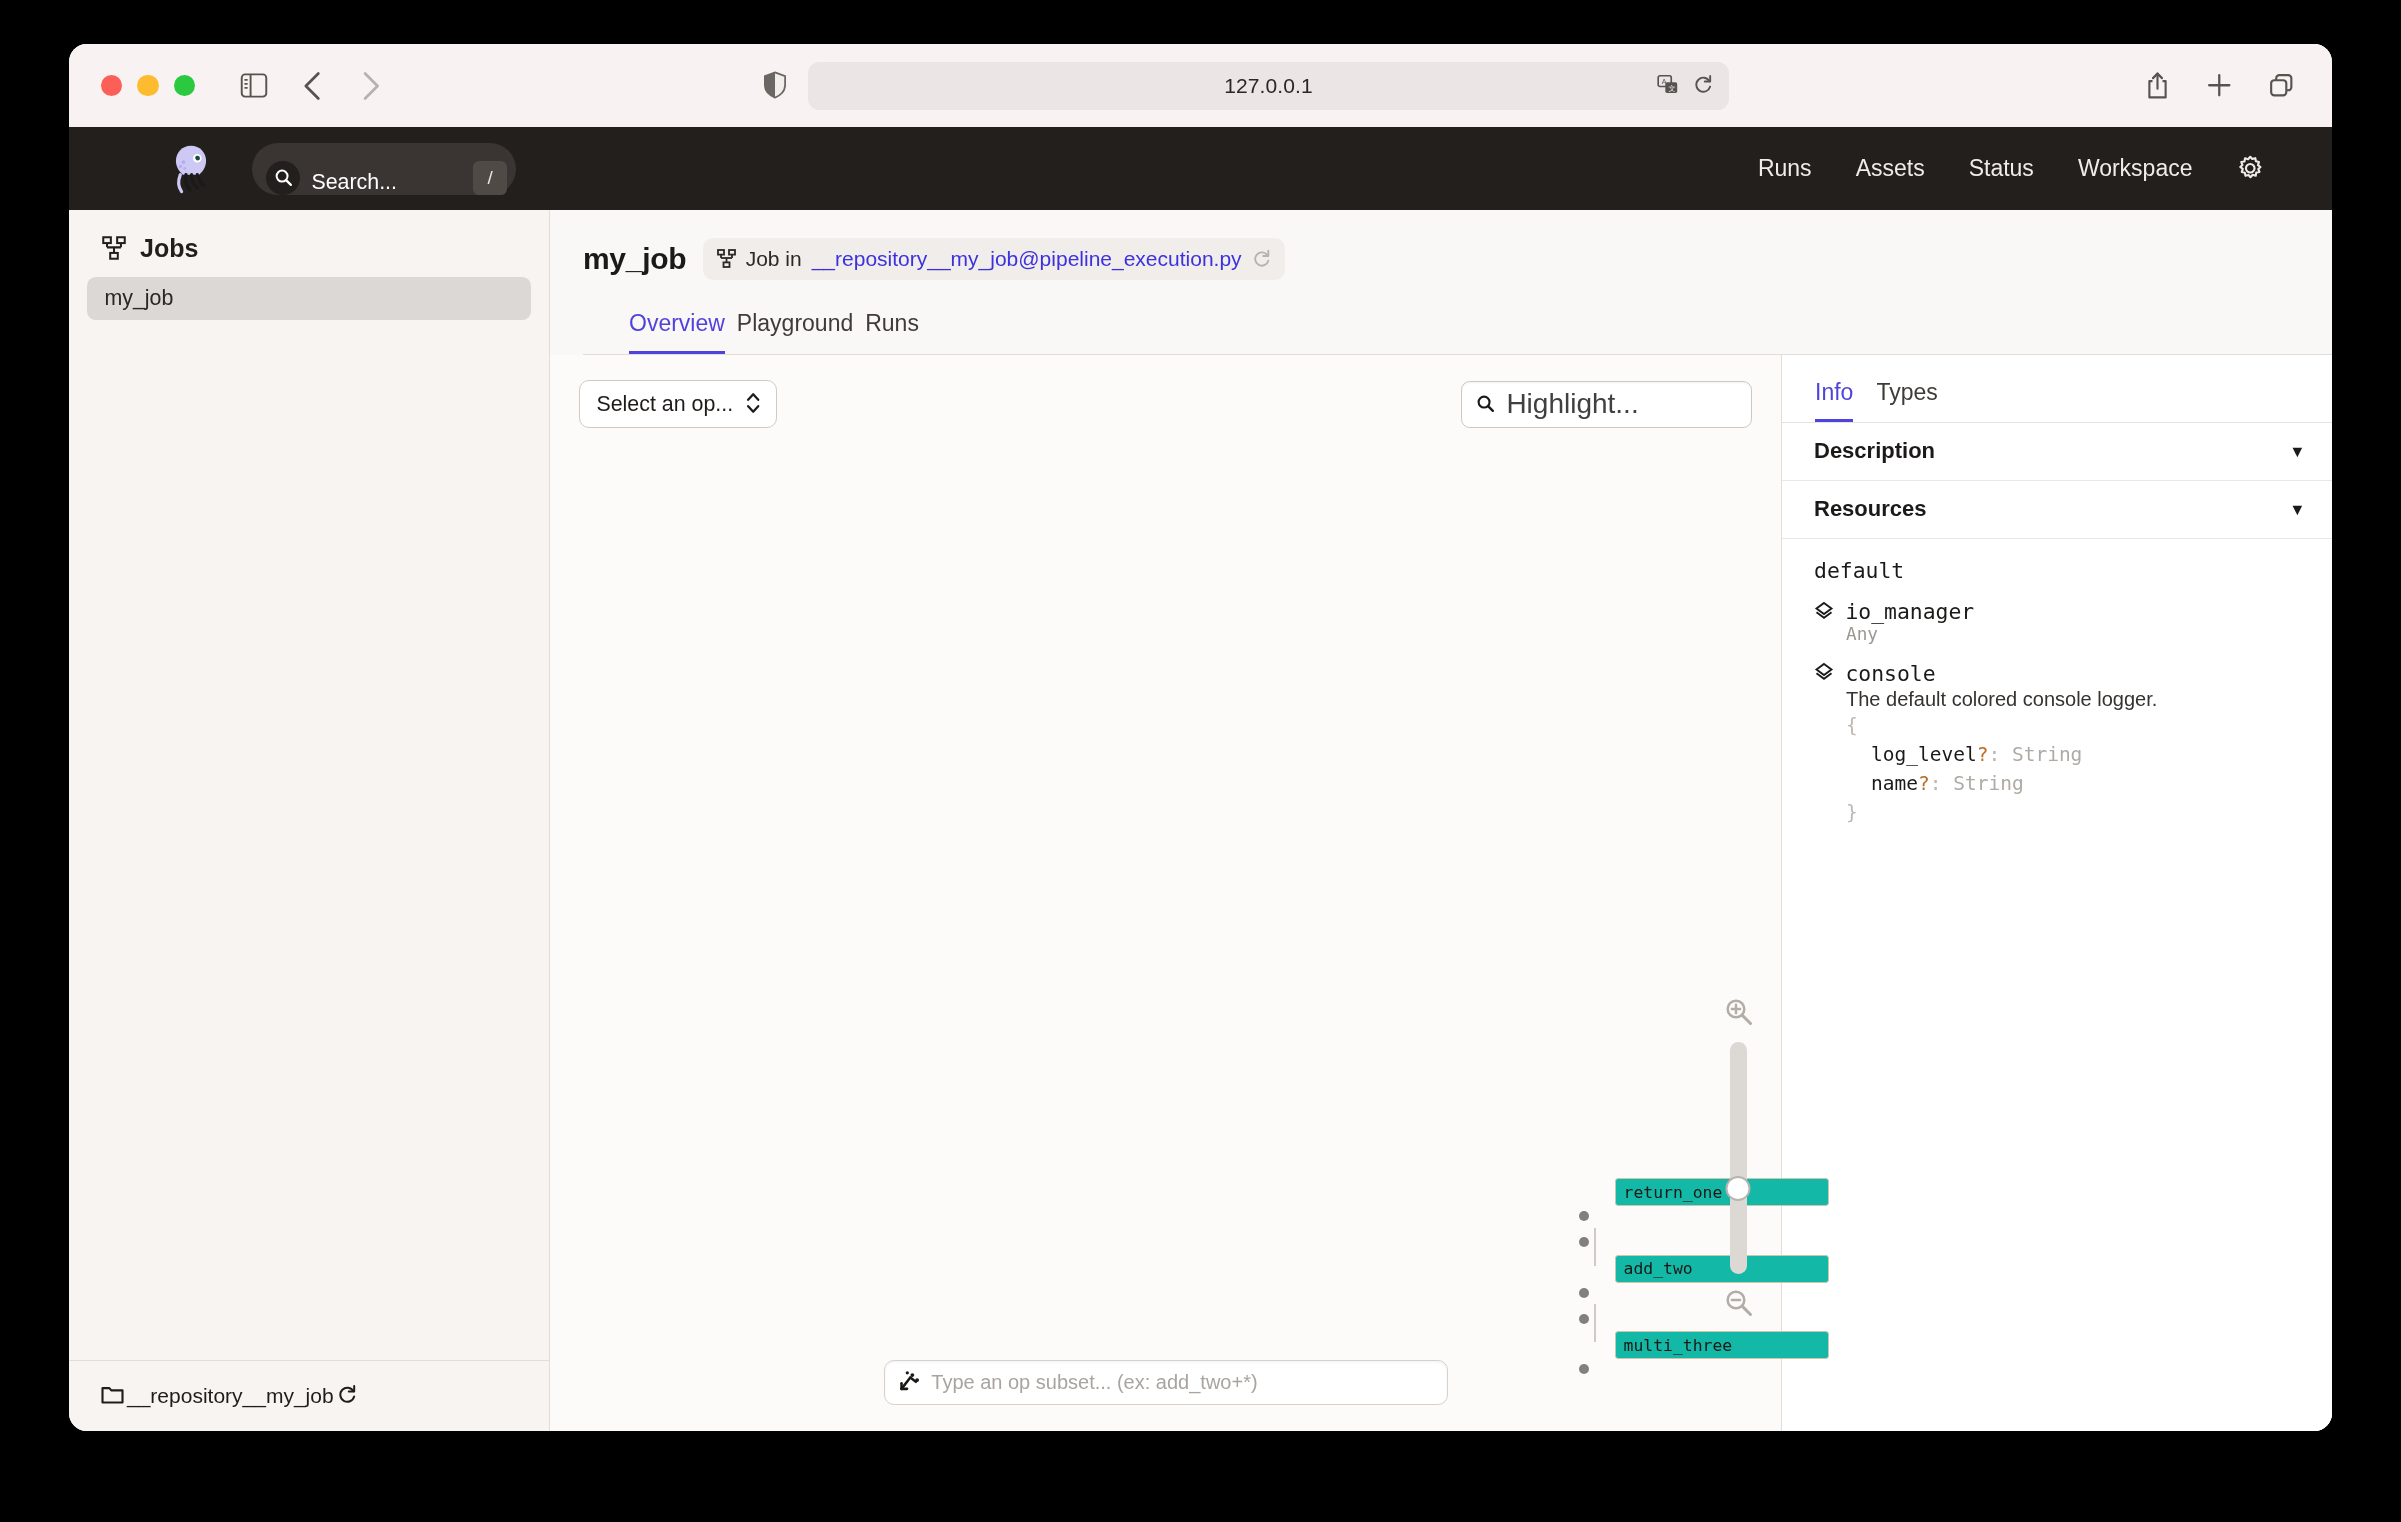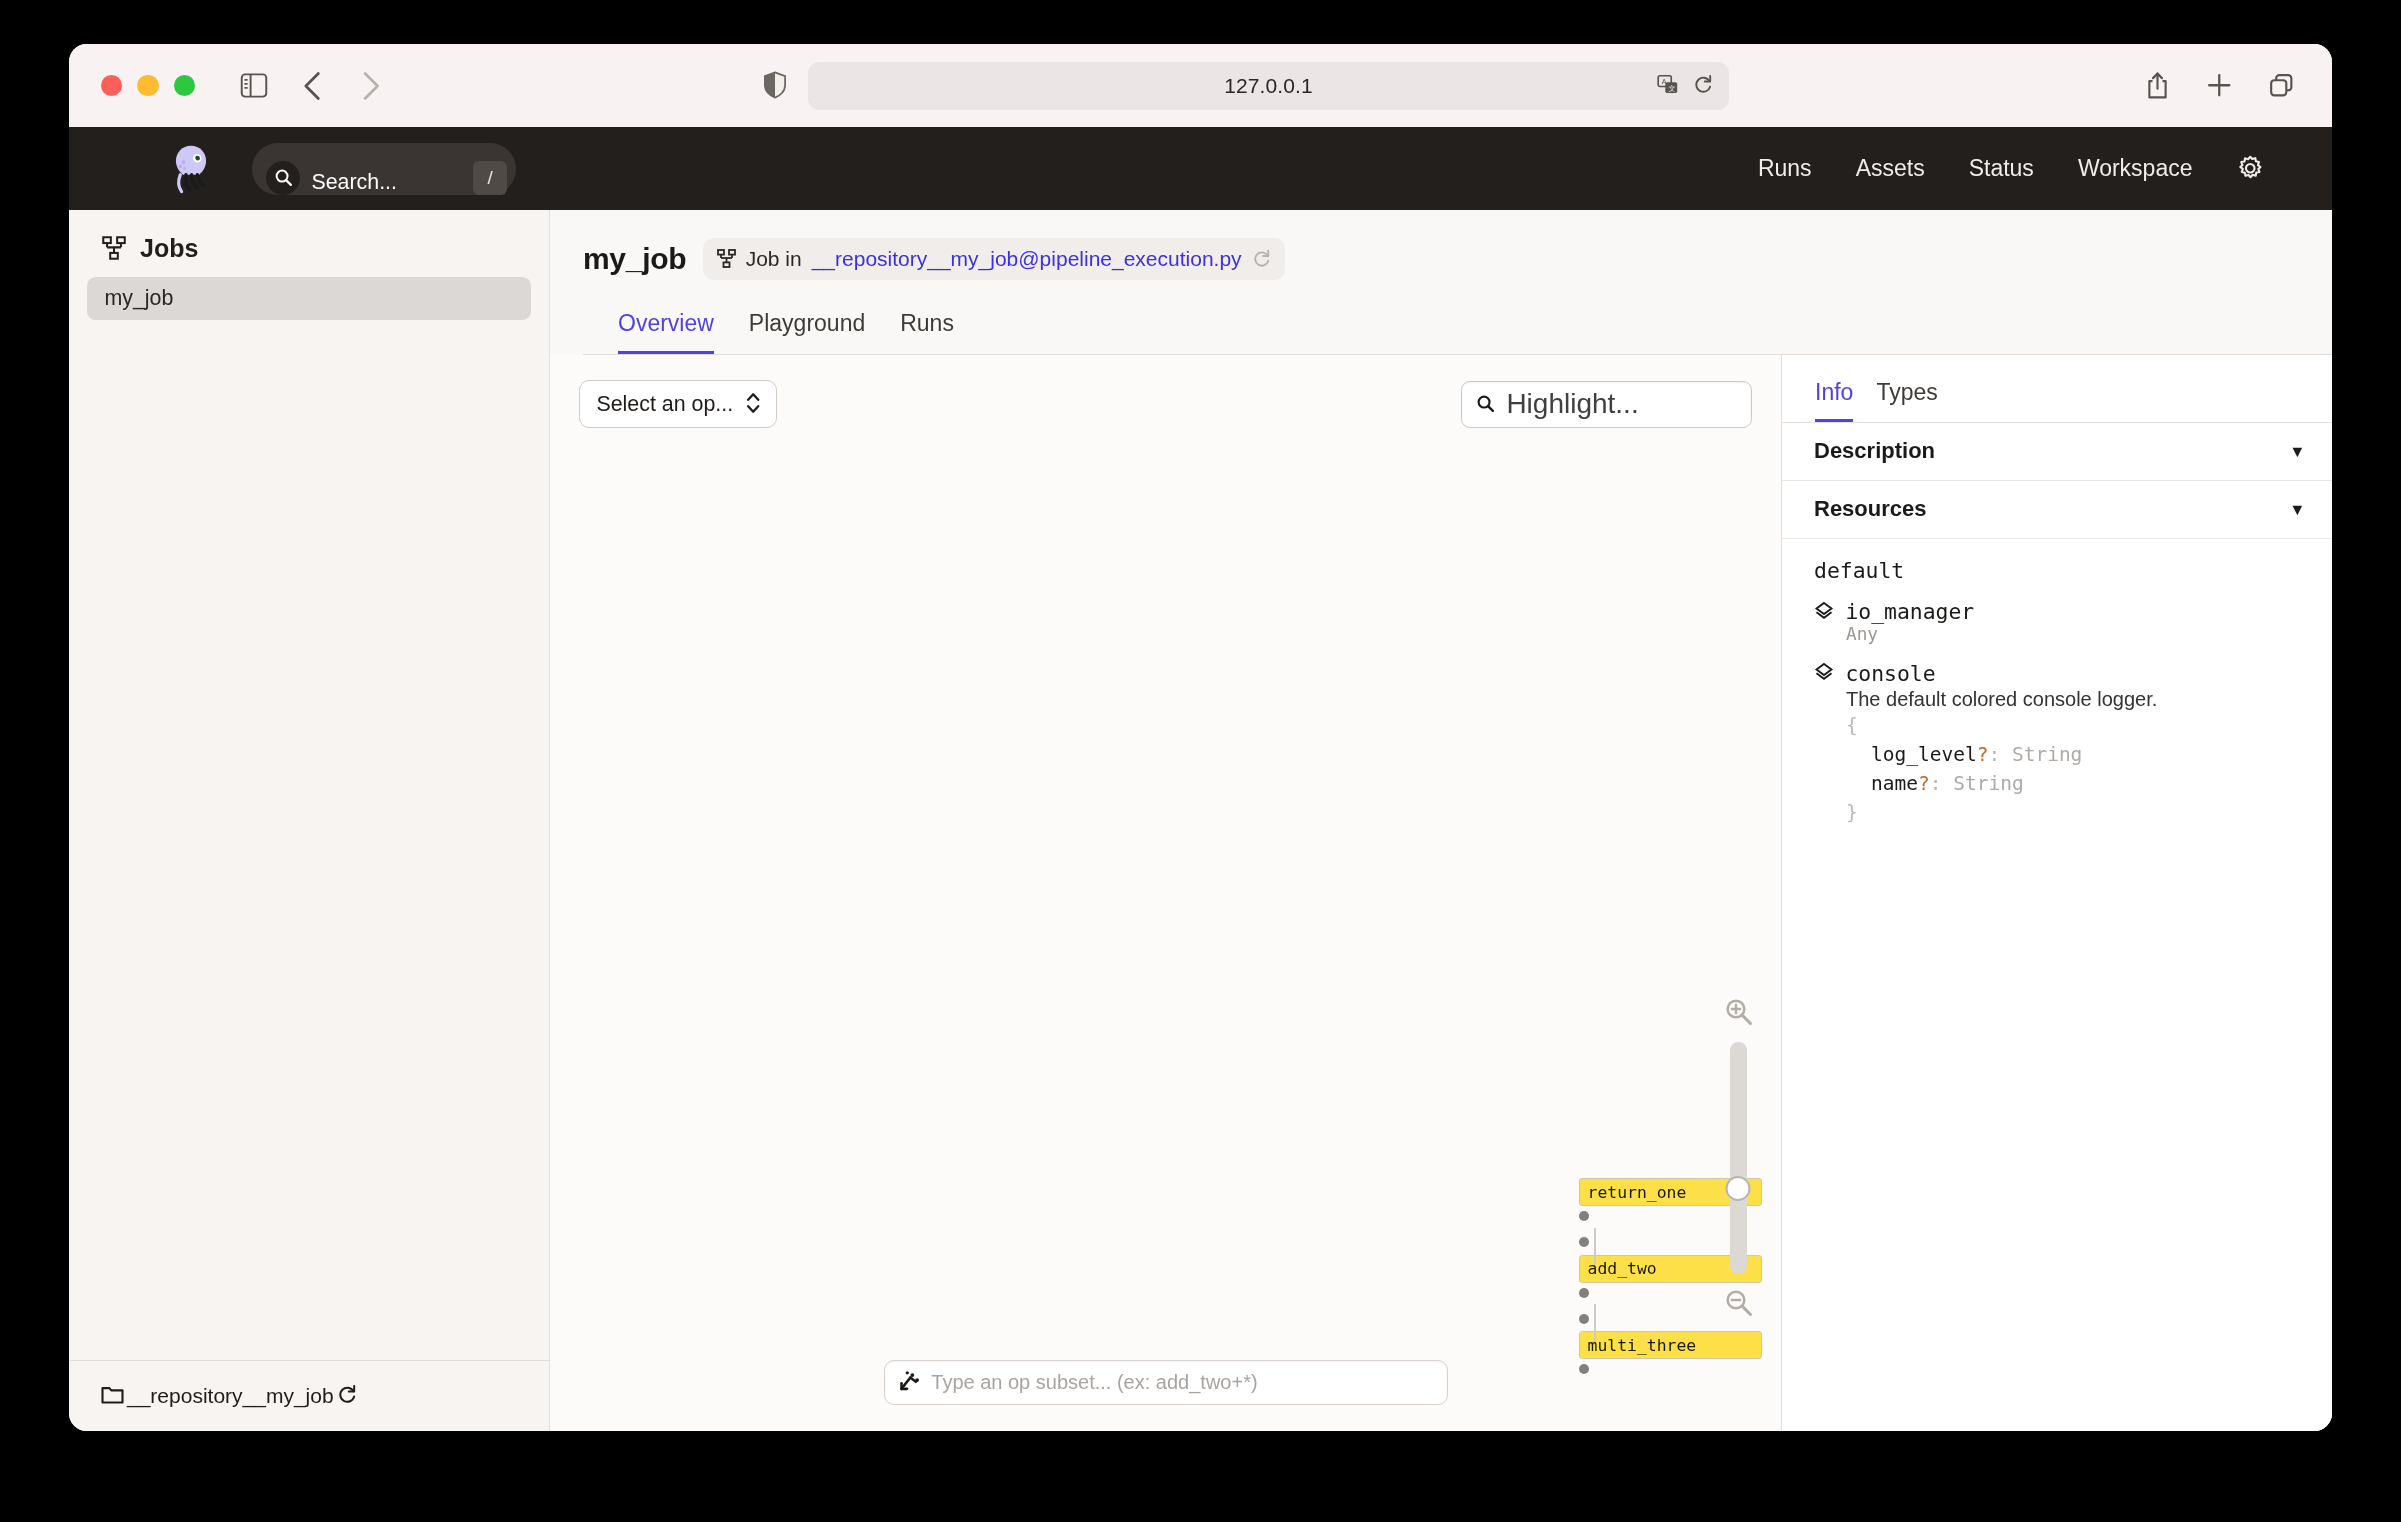--- a/index.html
+++ b/index.html
@@ -140,21 +140,21 @@
   .job-title { font-size: 30px; font-weight: bold; color: #1C1A18; letter-spacing: -0.3px; }
   .job-badge {
     background: #F1EDEA; border-radius: 10px;
     height: 42px; display: inline-flex; align-items: center;
     padding: 0 14px; gap: 10px;
   }
   .badge-text { font-size: 21px; color: #2B2825; }
   .badge-link { font-size: 21px; color: #3C31DE; }
   .reload-ico { color: #B7B2AD; display: flex; }
 
-  .tabs { display: flex; gap: 35px; margin: 30px 0 0 35px; }
+  .tabs { display: flex; gap: 12px; margin: 30px 0 0 46px; }
   .tab {
     font-size: 23px; color: #3F3B37;
     padding-bottom: 14px;
     border-bottom: 3.8px solid transparent;
   }
   .tab.active { color: #4F43DD; border-bottom-color: #4F43DD; }
   .tab-rule { height: 1.3px; background: #E2DDD9; width: 100%; }
 
   .content-row { flex: 1 1 auto; display: flex; min-height: 0; }
 
@@ -180,26 +180,27 @@
     padding: 0 12.6px 0 14px;
     box-shadow: inset 0 1.3px 1.9px rgba(0,0,0,.05);
   }
   .highlight-ph { font-size: 28px; color: #404040; }
 
   .canvas { flex: 1 1 auto; position: relative; }
 
   
   .dag { position: absolute; left: 1029px; top: 750px; }
   .node {
-    width: 183px; height: 28px;
-    background: #fde047;
+    width: 214px; height: 28px;
+    background: #14b8a6;
     border: 1.3px solid #CFC4AE;
     border-radius: 3.2px;
     display: flex; align-items: center;
     padding-left: 7.6px;
+    margin-left: 36px;
   }
   .node-label { font-family: "DejaVu Sans Mono", monospace; font-size: 16.4px; color: #1B1916; }
   .io-dot { width: 10px; height: 10px; border-radius: 50%; background: #82807C; }
   .edge-line { width: 1.9px; background: #CFCAC5; }
 
   
   .zoom-ctl {
     position: absolute; right: 14px; bottom: 14px;
     width: 57px; height: 322px;
     display: flex; flex-direction: column; align-items: center; justify-content: space-between;

